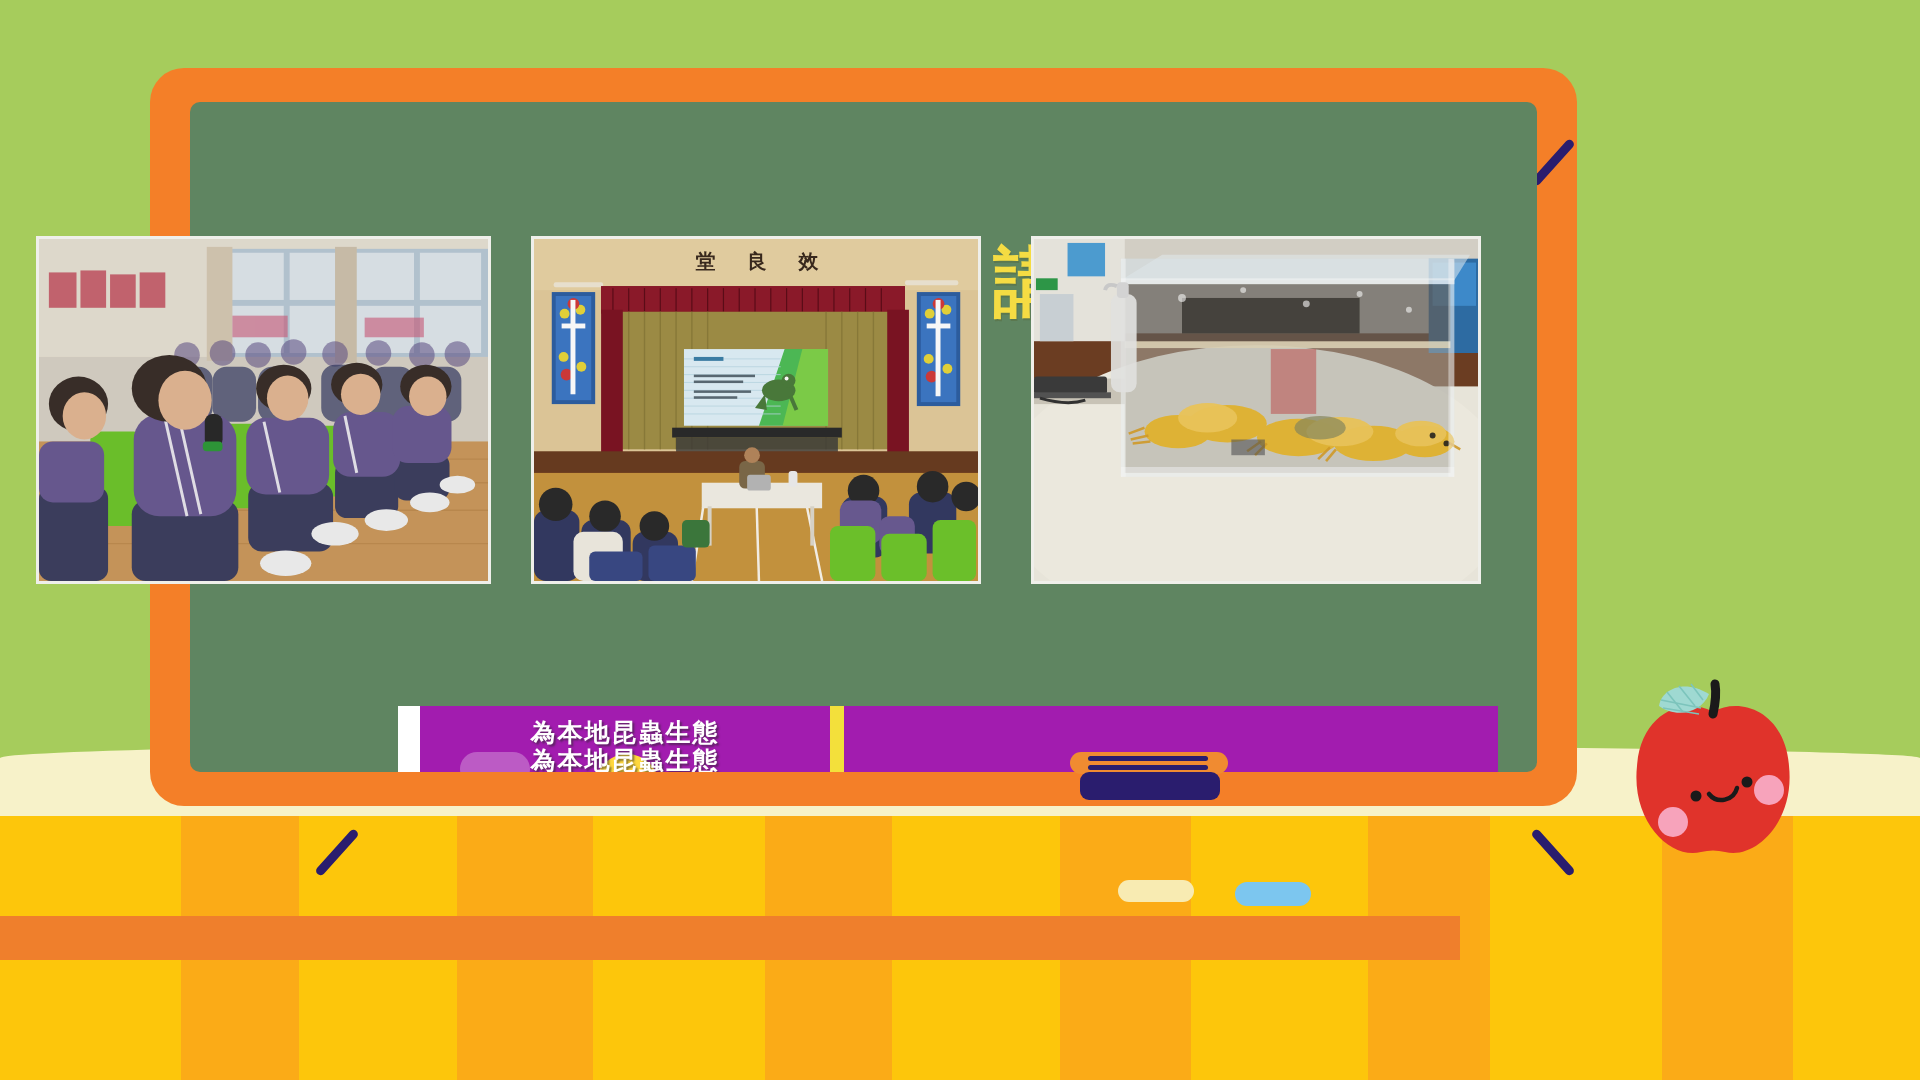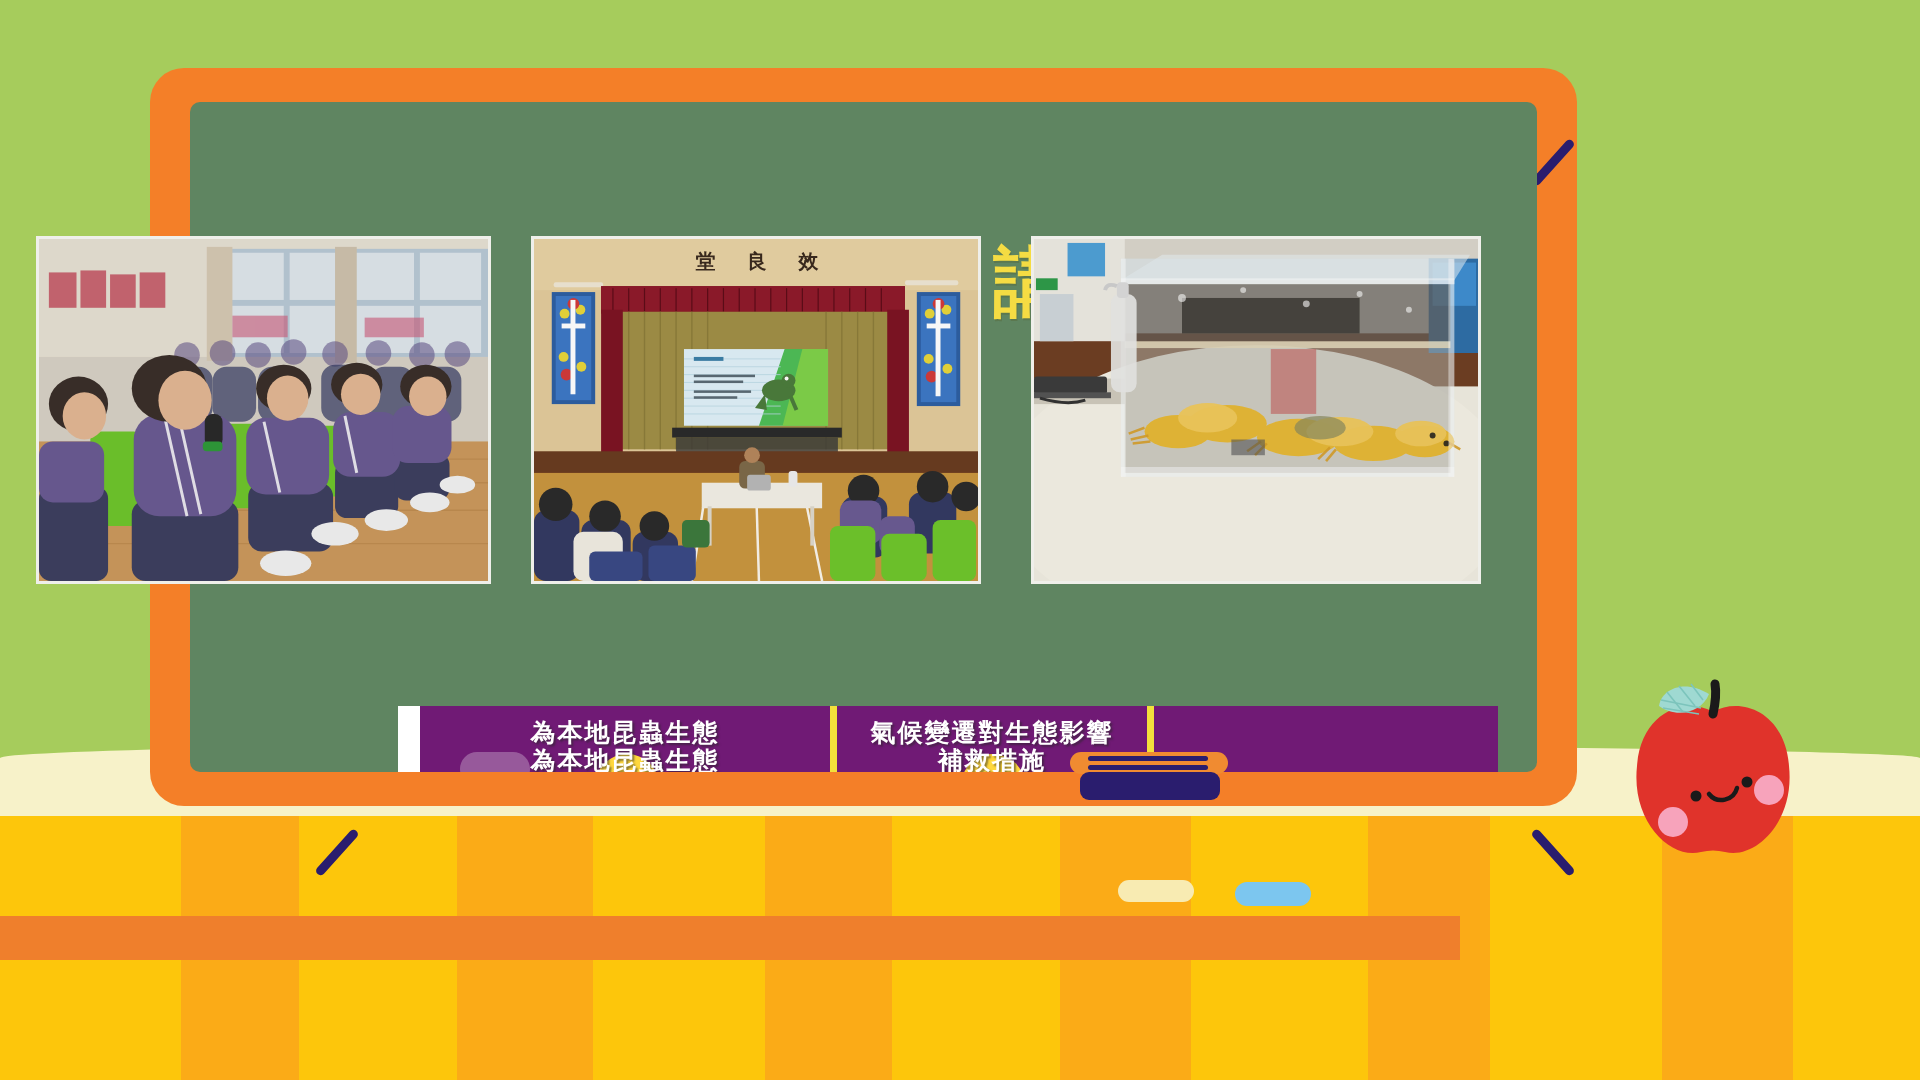--- a/index.html
+++ b/index.html
@@ -40,21 +40,21 @@
   .photos{position:absolute;left:-114px;top:236px;width:1655px;height:350px;}
   .photo{position:absolute;top:0;height:348px;background:#888;overflow:hidden;
          border:3px solid #efefea;box-sizing:border-box;}
   #ph1{left:150px;width:455px;}
   #ph2{left:645px;width:450px;}
   #ph3{left:1145px;width:450px;}
   .photo svg{display:block;width:100%;height:100%;}
 
   
   .banner{position:absolute;left:208px;top:604px;width:1100px;height:82px;display:flex;
-          background:#701a75;overflow:hidden;}
+          background:#a21caf;overflow:hidden;}
   .banner .whitecap{width:22px;background:#ffffff;flex:none;}
   .bpanel{position:relative;flex:none;display:flex;flex-direction:column;
           align-items:center;justify-content:center;overflow:hidden;}
   .bpanel .sun{position:absolute;bottom:-30px;width:64px;height:64px;border-radius:50%;
                background:#ffd83d;}
   .bpanel .cloud{position:absolute;bottom:-4px;width:70px;height:34px;border-radius:40px;
                  background:rgba(255,255,255,.28);}
   .bline{position:relative;z-index:3;color:#fff;font-weight:700;font-size:25px;
          letter-spacing:2px;line-height:1.14;white-space:nowrap;
          text-shadow:2px 2px 2px rgba(40,40,40,.55);}
@@ -107,25 +107,20 @@
 
         <div class="bpanel" id="bp0" style="width:410px">
           <div class="cloud" style="left:40px;bottom:2px"></div>
           <div class="sun" style="left:175px"></div>
           <div class="bline">為本地昆蟲生態</div>
           <div class="bline">為本地昆蟲生態</div>
         </div>
 
         <div class="sep"></div>
 
-        <div class="bpanel" id="bp1" style="width:310px">
-          <div class="sun" style="left:124px"></div>
-          <div class="bline">氣候變遷對生態影響</div>
-          <div class="bline">補救措施</div>
-        </div>
 
         <div class="sep"></div>
 
       </div>
 
     </div>
   </div>
 
   <div class="photos">
 

